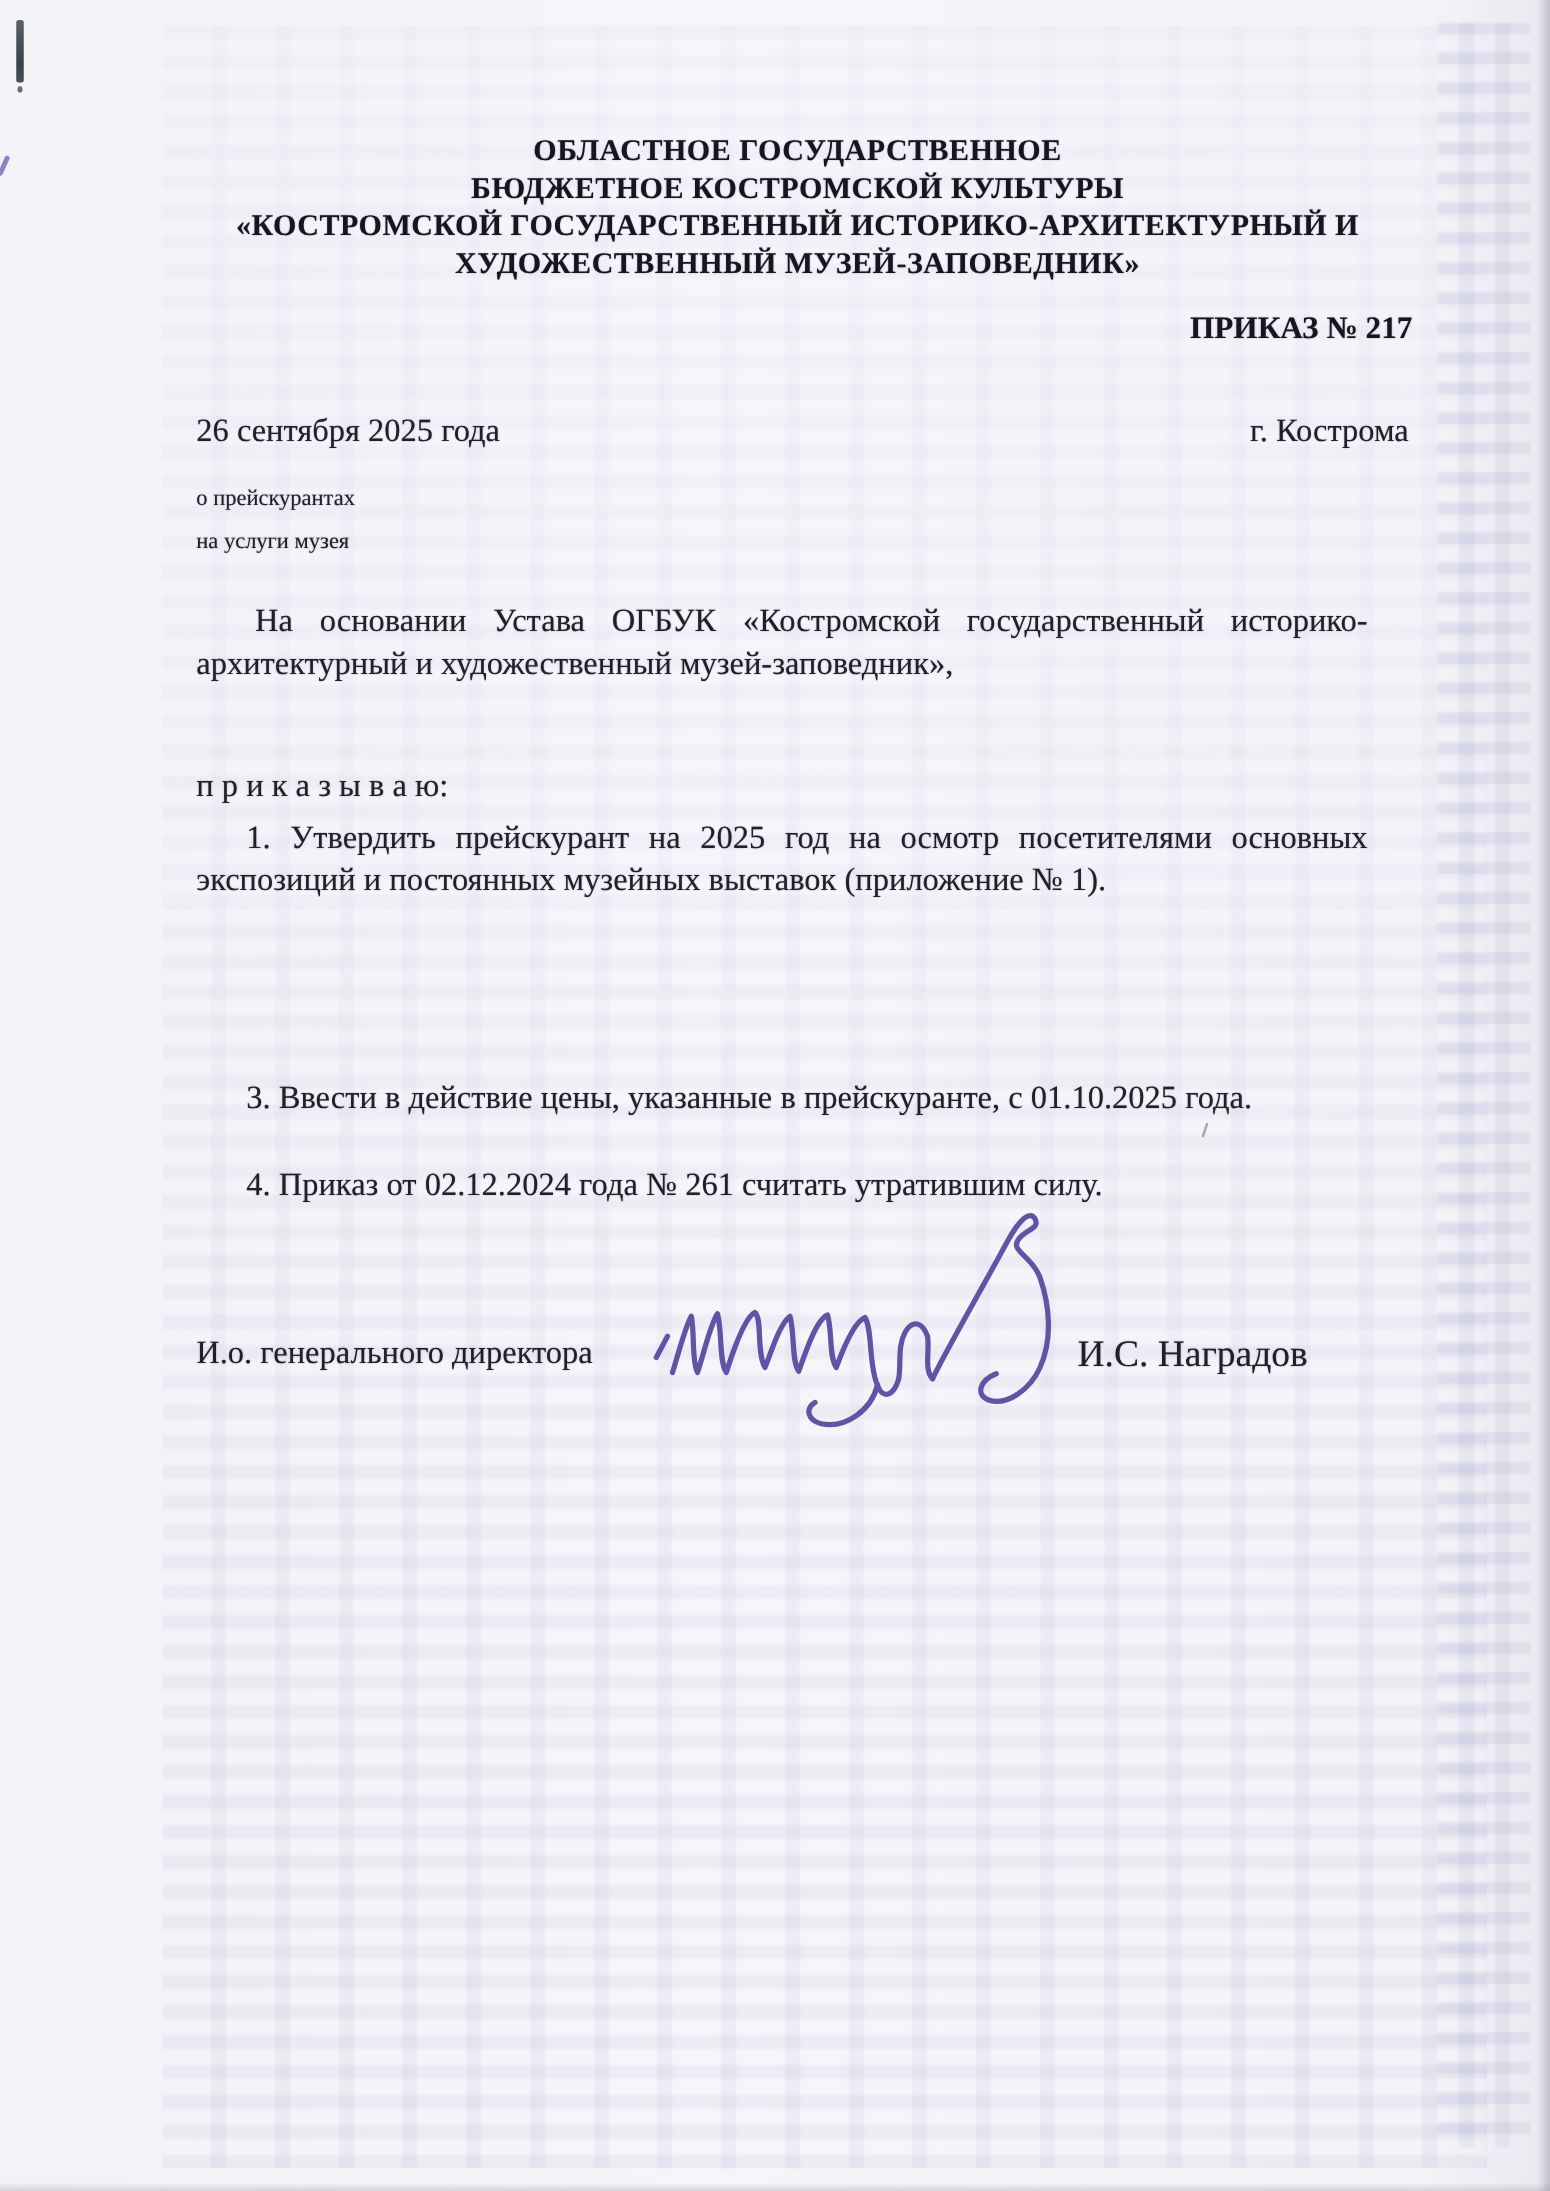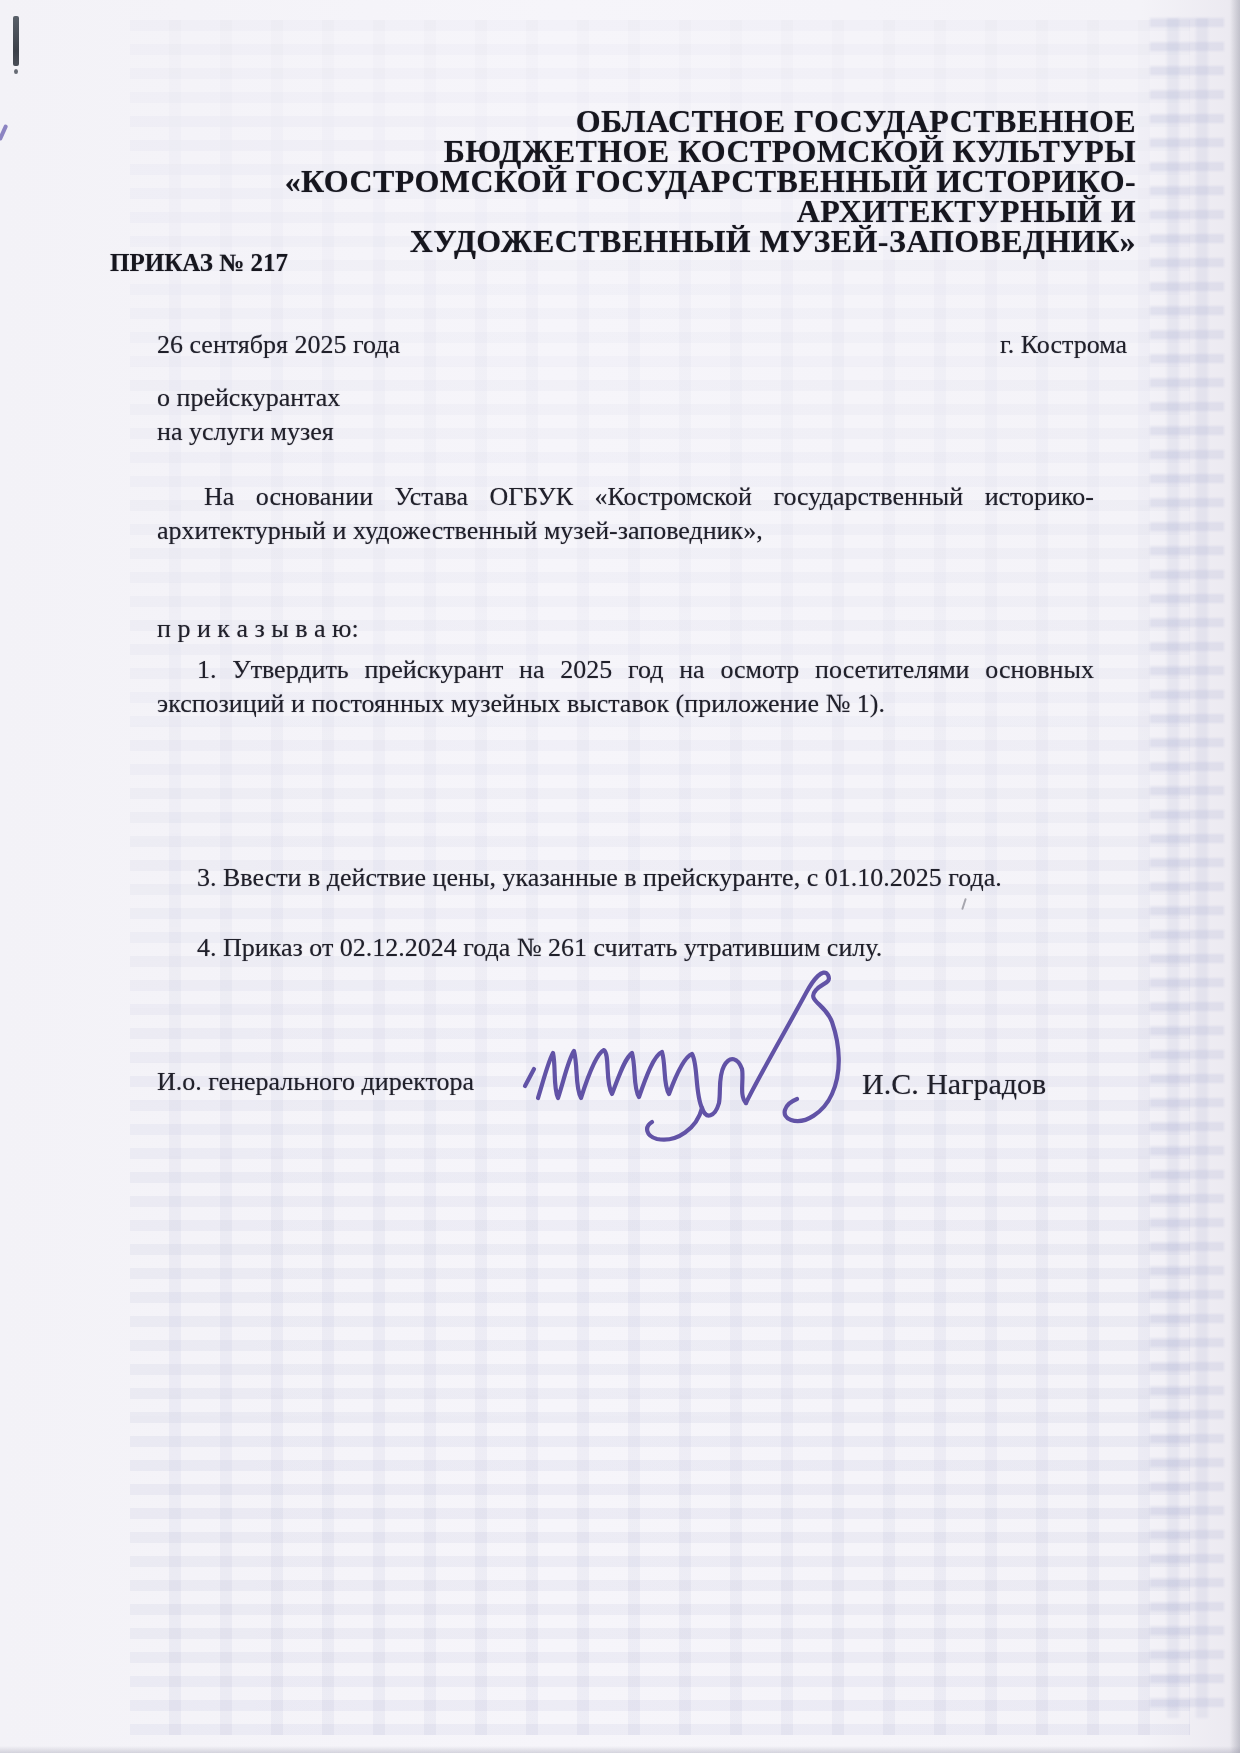--- a/index.html
+++ b/index.html
@@ -51,34 +51,34 @@
     position:absolute;left:1px;top:124px;width:4px;height:17px;
     background:#6a5fb0;transform:rotate(24deg);opacity:.75;border-radius:2px;
   }
   .tick-mark{
     position:absolute;left:963px;top:898px;width:2px;height:12px;
     background:#5a5a66;transform:rotate(18deg);opacity:.5;border-radius:1px;
   }
   
   .scan-text{ text-shadow:0 0 1.1px rgba(25,25,45,0.45); }
   .org-header{
-    position:absolute;left:116px;top:106px;width:1020px;
-    text-align:right;font-weight:bold;font-size:32px;line-height:30px;
+    position:absolute;left:128px;top:106px;width:1020px;
+    text-align:center;font-weight:bold;font-size:24px;line-height:30px;
     letter-spacing:0.4px;color:#16161e;
   }
   .order-title{
     position:absolute;left:110px;top:249px;width:1020px;
-    text-align:left;font-weight:bold;font-size:25px;color:#16161e;
+    text-align:right;font-weight:bold;font-size:25px;color:#16161e;
   }
   .dateline{
     position:absolute;left:157px;top:314px;width:970px;
     display:flex;justify-content:space-between;font-size:26px;margin-top:16px;
   }
   .subject{
-    position:absolute;left:157px;top:381px;font-size:26px;line-height:34px;
+    position:absolute;left:157px;top:381px;font-size:18px;line-height:34px;
   }
   .para{
     position:absolute;left:157px;width:937px;
     font-size:26px;line-height:34px;text-align:justify;
   }
   .preamble{top:480px;text-indent:47px;}
   .decree-word{
     position:absolute;left:157px;top:586px;font-size:26px;margin-top:28px;
   }
   .item-1{top:653px;text-indent:40px;}

